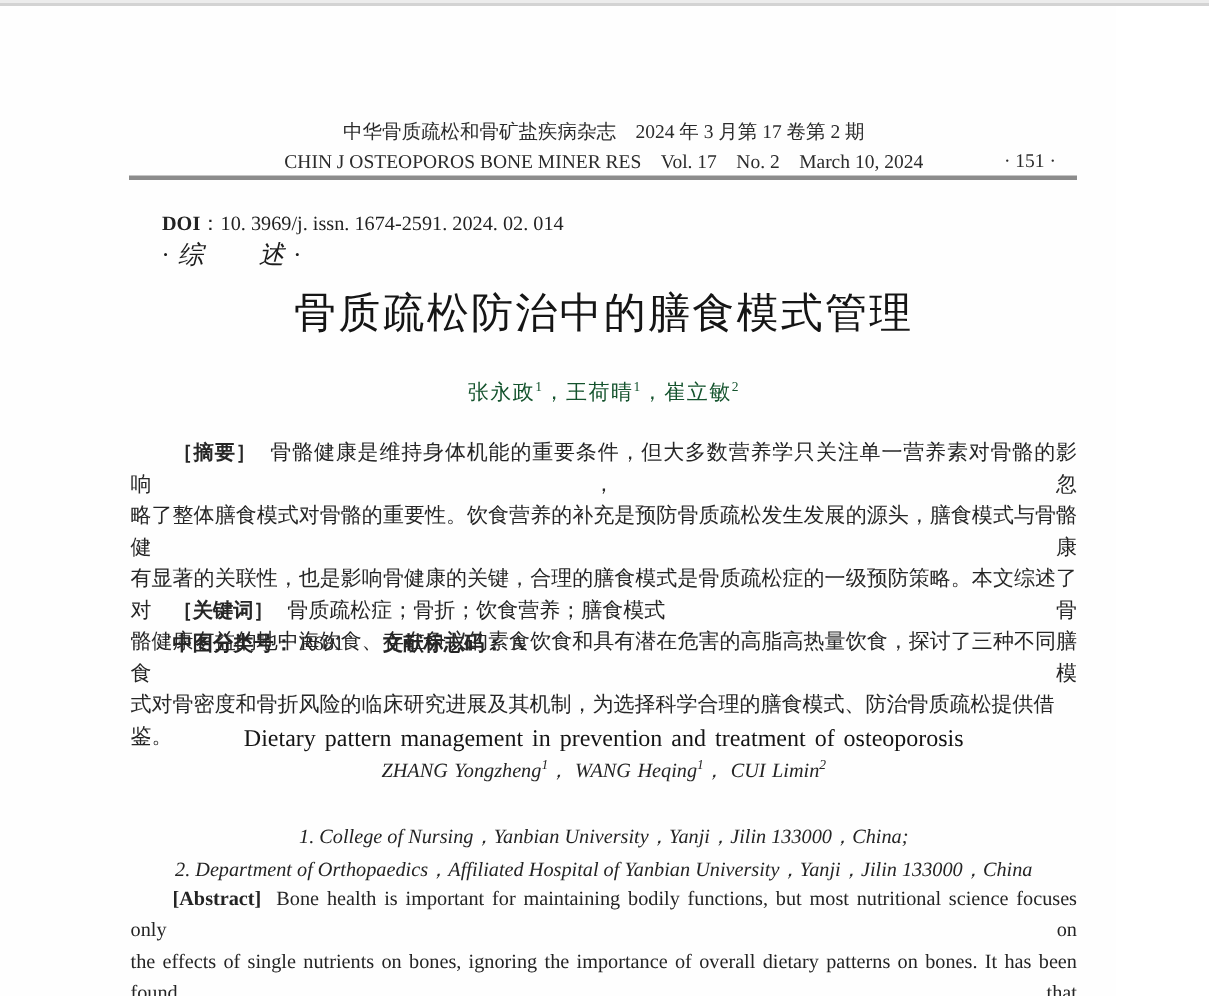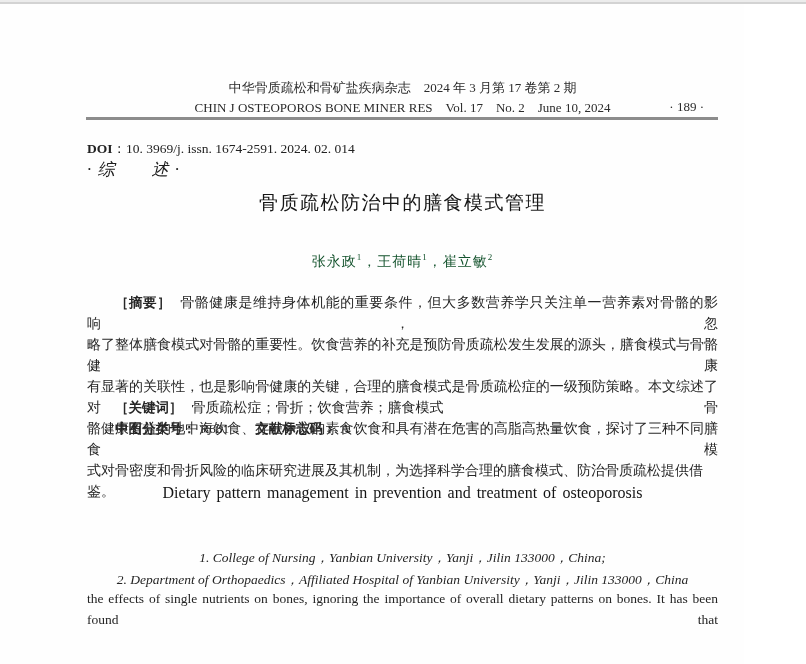--- a/index.html
+++ b/index.html
@@ -14,23 +14,23 @@
 
   .hdr-cn { top:79px; text-align:center; font-size:13px; color:#2b2b2b; }
   .hdr-en-row { top:99px; text-align:center; font-size:13px; color:#2b2b2b; }
   .page-no { position:absolute; right:14px; top:0; font-size:13px; color:#2b2b2b; }
 
   .rule { position:absolute; top:117px; left:86px; width:632px; height:3px; background:#8c8c8c; }
 
   .doi-row { top:140px; display:flex; justify-content:space-between; align-items:baseline;flex-direction:column; }
   .doi { font-size:13.5px; }
   .doi b { font-weight:bold; }
-  .col-label { font-size:17px; font-style:italic; color:#1d1d1d; letter-spacing:1px; }
+  .col-label { font-size:17px; font-style:italic; color:#1d1d1d; letter-spacing:1px;margin-left:21px; }
 
-  .title-cn { top:190px; text-align:center; font-size:19px; letter-spacing:1.5px; color:#151515; }
+  .title-cn { top:190px; text-align:center; font-size:28px; letter-spacing:1.5px; color:#151515; }
 
   .authors-cn { top:253px; text-align:center; font-size:14px; letter-spacing:1px; color:#14532d; }
   sup.au { font-size:9px; vertical-align:super; line-height:0; }
 
   .abs-cn { top:292px; font-size:14px; line-height:21px; color:#262626; }
   .jline { text-align:justify; text-align-last:justify; }
   .jline.last { text-align:left; text-align-last:left; }
   .indent { text-indent:28px; }
   .cnlabel { font-family:"DejaVu Sans","Liberation Sans",sans-serif; font-weight:bold; font-size:13.5px; margin-right:9px; }
 
@@ -50,22 +50,22 @@
 </style>
 </head>
 <body>
 
 <div class="page">
   <div class="edge-strip"></div>
 
   <div class="col hdr-cn">中华骨质疏松和骨矿盐疾病杂志　2024 年 3 月第 17 卷第 2 期</div>
 
   <div class="col hdr-en-row">
-    <span>CHIN J OSTEOPOROS BONE MINER RES　Vol. 17　No. 2　June 10, 2024</span>
-    <span class="page-no">· 189 ·</span>
+    <span>CHIN J OSTEOPOROS BONE MINER RES　Vol. 17　No. 2　March 10, 2024</span>
+    <span class="page-no">· 151 ·</span>
   </div>
 
   <div class="rule"></div>
 
   <div class="col doi-row">
     <span class="doi"><b>DOI</b><span>：10. 3969/j. issn. 1674-2591. 2024. 02. 014</span></span>
     <span class="col-label">· 综　　述 ·</span>
   </div>
 
   <div class="col title-cn">骨质疏松防治中的膳食模式管理</div>
@@ -85,21 +85,25 @@
     <div class="jline">骼健康有益的地中海饮食、存在争议的素食饮食和具有潜在危害的高脂高热量饮食，探讨了三种不同膳食模</div>
     <div class="jline last">式对骨密度和骨折风险的临床研究进展及其机制，为选择科学合理的膳食模式、防治骨质疏松提供借鉴。</div>
   </div>
 
   <div class="col clc-row">
     <span class="cnlabel" style="margin-right:0">中图分类号：</span><span class="val">R681</span><span class="cnlabel gap" style="margin-right:0">文献标志码：</span><span class="val">A</span>
   </div>
 
   <div class="col title-en">Dietary pattern management in prevention and treatment of osteoporosis</div>
 
+  <div class="col authors-en">
+    <span>ZHANG Yongzheng</span><sup class="au">1</sup><span>， </span><span>WANG Heqing</span><sup class="au">1</sup><span>， </span><span>CUI Limin</span><sup class="au">2</sup>
+  </div>
 
   <div class="col affil affil-1">1. College of Nursing，Yanbian University，Yanji，Jilin 133000，China;</div>
   <div class="col affil affil-2">2. Department of Orthopaedics，Affiliated Hospital of Yanbian University，Yanji，Jilin 133000，China</div>
 
   <div class="col abs-en">
+    <div class="jline indent"><span class="enlabel">[Abstract]</span><span>Bone health is important for maintaining bodily functions, but most nutritional science focuses only on</span></div>
     <div class="jline">the effects of single nutrients on bones, ignoring the importance of overall dietary patterns on bones. It has been found that</div>
 
   </div>
 </div>
 
 </body></html>

